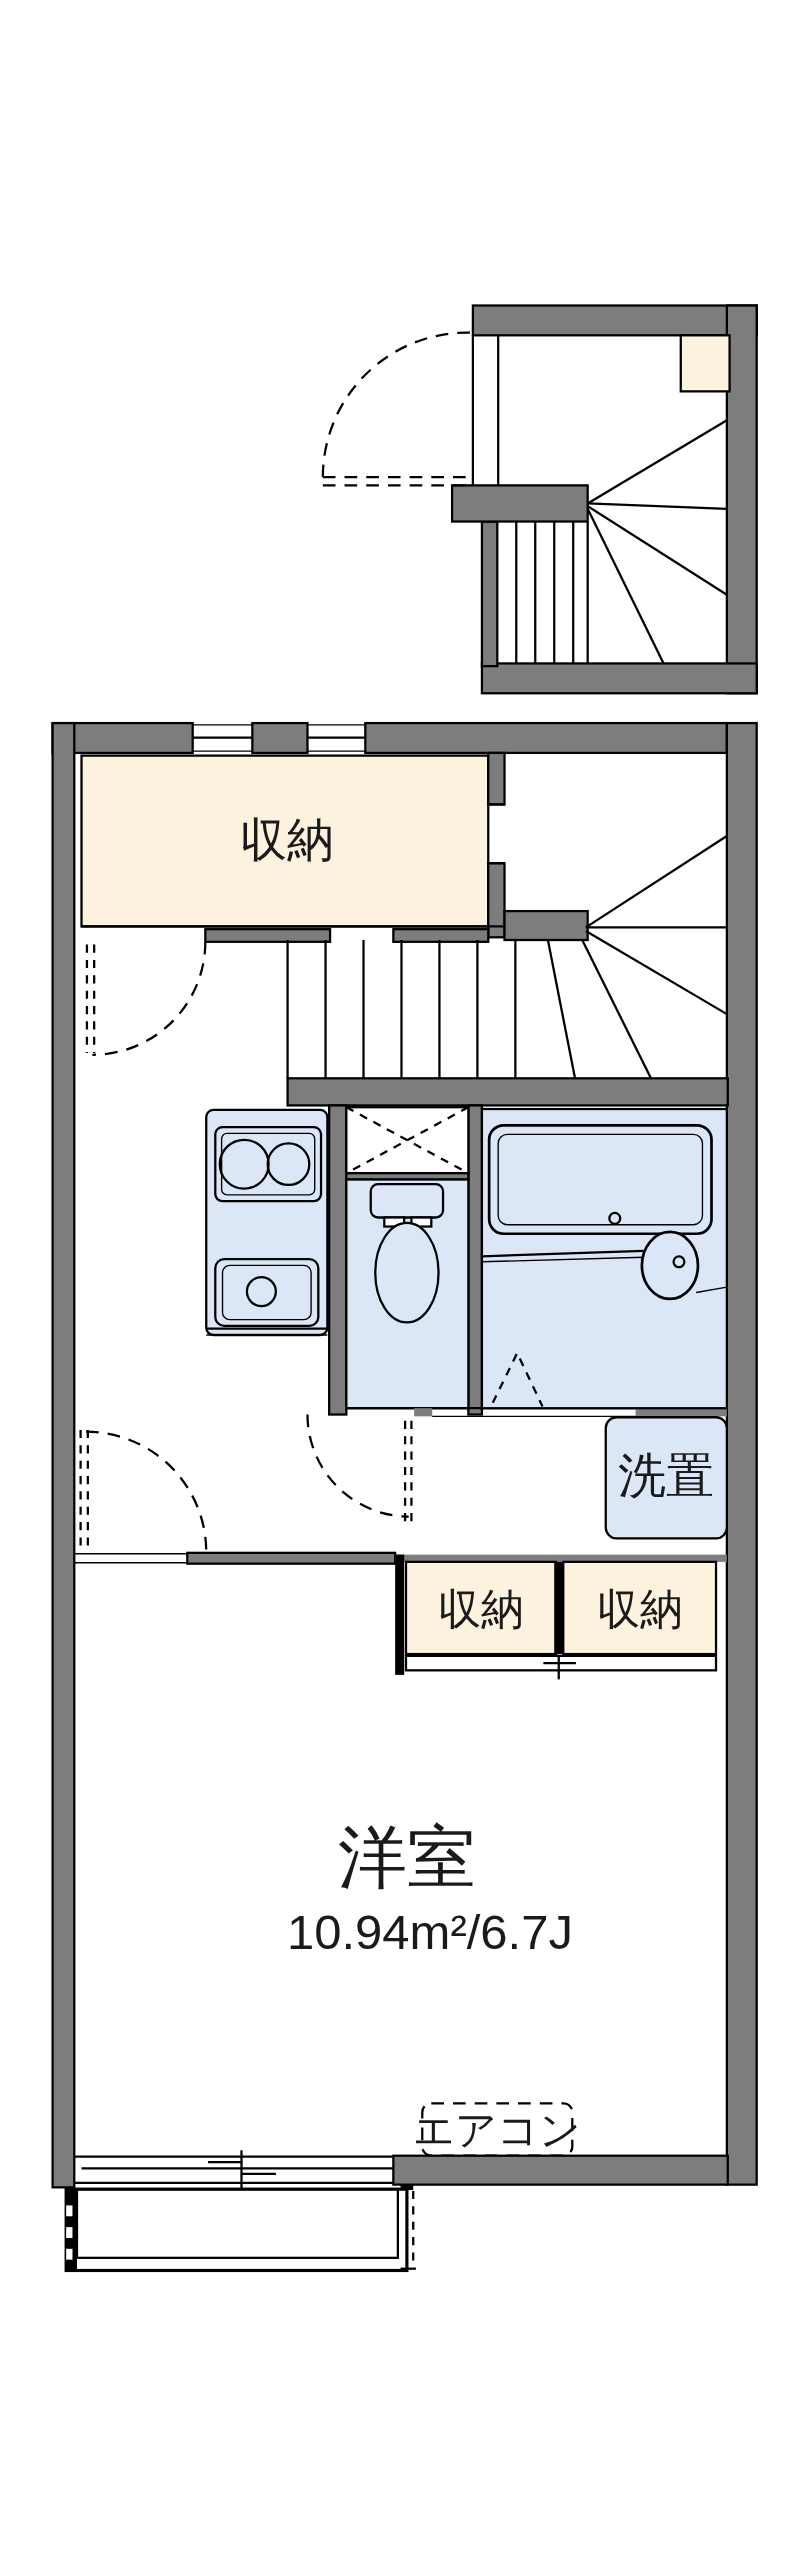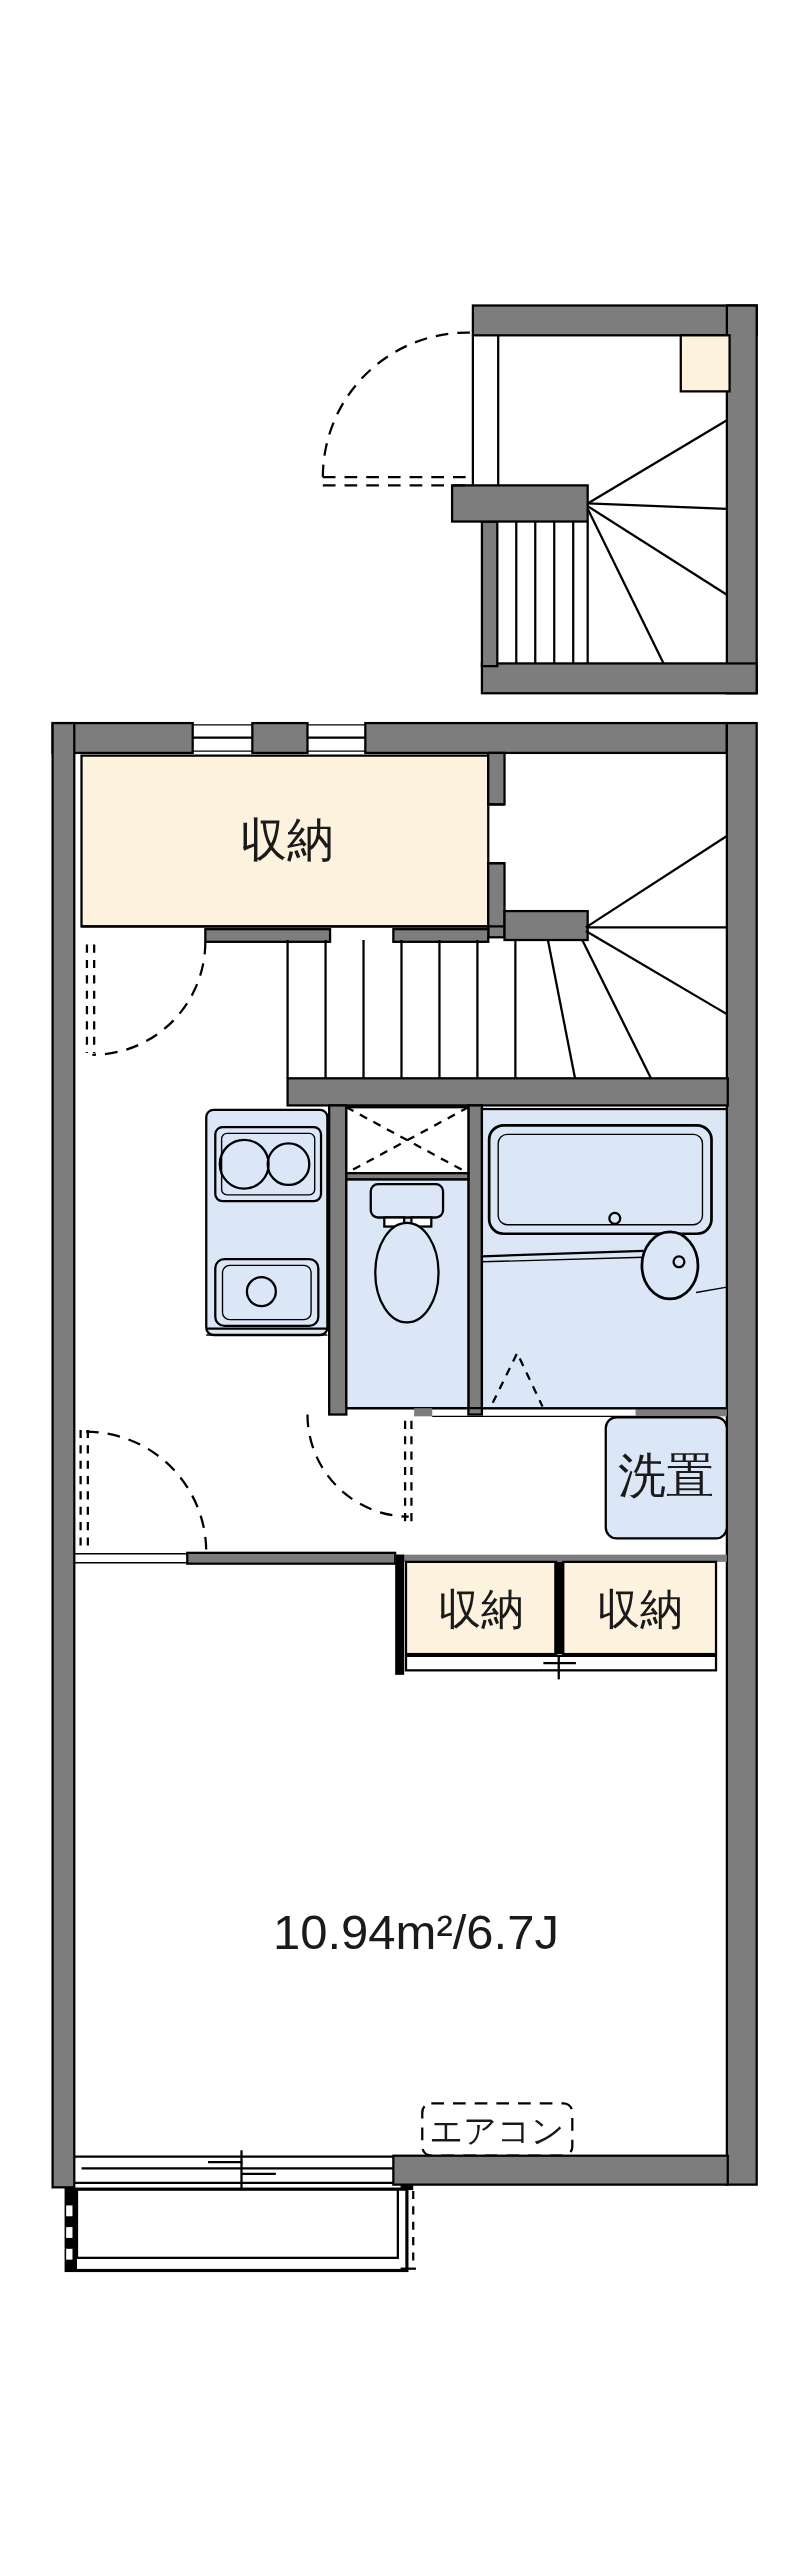--- a/index.html
+++ b/index.html
@@ -213,16 +213,17 @@
       <line class="dash-sm" x1="457" y1="2424" x2="457" y2="2508"></line>
       <line class="ln" x1="443" y1="2510" x2="460" y2="2510"></line>
       <rect x="443" y="2417" width="14" height="6" fill="var(--outline-black)"></rect>
     </g>
   </svg>
 
   <div class="label" style="left:287px;top:839px;font-size:47px;">収納</div>
   <div class="label" style="left:666px;top:1476px;font-size:48px;">洗置</div>
   <div class="label" style="left:481px;top:1609px;font-size:43px;">収納</div>
   <div class="label" style="left:640px;top:1609px;font-size:43px;">収納</div>
-  <div class="label" style="left:416px;top:1932px;font-size:49px;">10.94m²/6.7J</div>
-  <div class="label" style="left:497px;top:2130px;font-size:33px;">エアコン</div>
+  <div class="label" style="left:407px;top:1857px;font-size:69px;">洋室</div>
+  <div class="label" style="left:430px;top:1932px;font-size:49px;">10.94m²/6.7J</div>
+  <div class="label" style="left:497px;top:2130px;font-size:41px;">エアコン</div>
 </div>
 
 
 </body></html>

